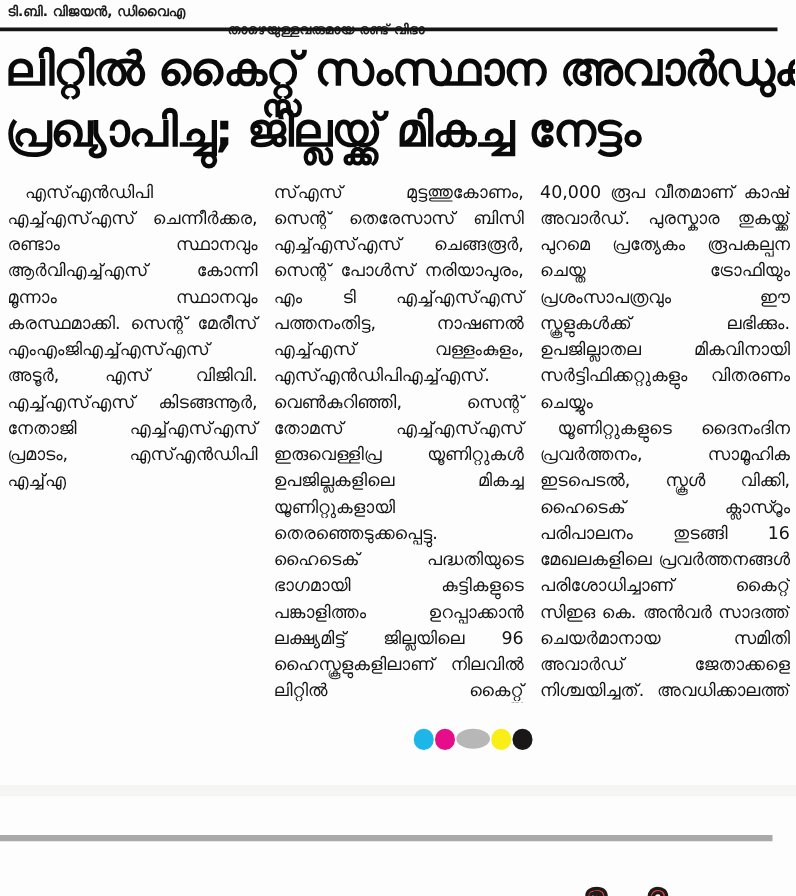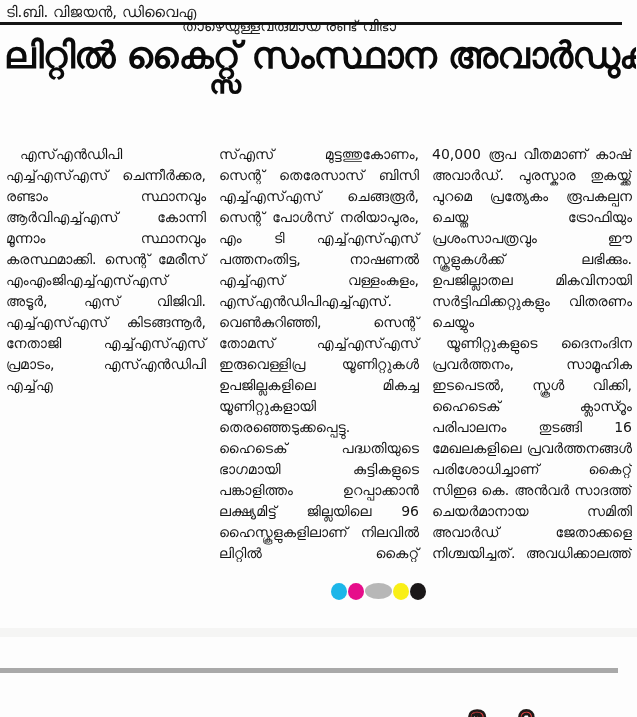--- a/index.html
+++ b/index.html
@@ -6,21 +6,21 @@
   body{
     width:637px;height:717px;
     background:#fdfdfd;
     font-family:"DejaVu Sans",sans-serif;
     position:relative;
     overflow:hidden;
     color:#111;
   }
   .kicker{
     position:absolute;top:3px;left:6px;right:6px;height:18px;
-    font-size:15px;font-weight:normal;color:#1d1d1d;
+    font-size:11px;font-weight:bold;color:#1d1d1d;
     white-space:nowrap;
   }
   .kicker .kicker-right{position:absolute;left:176px;top:0;margin-top:14px;}
   .top-rule{
     position:absolute;top:22px;left:0;width:622px;height:3px;
     background:#151515;
   }
   .headline{
     position:absolute;top:31px;left:4px;width:632px;height:108px;
     font-size:37px;line-height:49px;font-weight:bold;
@@ -72,20 +72,21 @@
 
 <div class="kicker">
   <span>ടി.ബി. വിജയൻ, ഡിവൈഎ</span>
   <span class="kicker-right">താഴെയുള്ളവരുമായ രണ്ട് വിഭാ</span>
 </div>
 
 <div class="top-rule"></div>
 
 <h1 class="headline" style="margin:0">
   <div>ലിറ്റിൽ കൈറ്റ്സ് സംസ്ഥാന അവാർഡുകൾ</div>
+  <div>പ്രഖ്യാപിച്ചു; ജില്ലയ്ക്ക് മികച്ച നേട്ടം</div>
 </h1>
 
 <div class="article-columns">
   <div class="article-col">
     <p class="indent">എസ്എൻഡിപി എച്ച്എസ്എസ് ചെന്നീർക്കര, രണ്ടാം സ്ഥാനവും ആർവിഎച്ച്എസ് കോന്നി മൂന്നാം സ്ഥാനവും കരസ്ഥമാക്കി. സെന്റ് മേരീസ് എംഎംജിഎച്ച്എസ്എസ് അടൂർ, എസ് വിജിവി. എച്ച്എസ്എസ് കിടങ്ങന്നൂർ, നേതാജി എച്ച്എസ്എസ് പ്രമാടം, എസ്എൻഡിപി എച്ച്എ</p>
   </div>
   <div class="article-col">
     <p>സ്എസ് മുട്ടത്തുകോണം, സെന്റ് തെരേസാസ് ബിസി എച്ച്എസ്എസ് ചെങ്ങരൂർ, സെന്റ് പോൾസ് നരിയാപുരം, എം ടി എച്ച്എസ്എസ് പത്തനംതിട്ട, നാഷണൽ എച്ച്എസ് വള്ളംകുളം, എസ്എൻഡിപിഎച്ച്എസ്. വെൺകുറിഞ്ഞി, സെന്റ് തോമസ് എച്ച്എസ്എസ് ഇരുവെള്ളിപ്ര യൂണിറ്റുകൾ ഉപജില്ലകളിലെ മികച്ച യൂണിറ്റുകളായി തെരഞ്ഞെടുക്കപ്പെട്ടു. ഹൈടെക് പദ്ധതിയുടെ ഭാഗമായി കുട്ടികളുടെ പങ്കാളിത്തം ഉറപ്പാക്കാൻ ലക്ഷ്യമിട്ട് ജില്ലയിലെ 96 ഹൈസ്കൂളുകളിലാണ് നിലവിൽ ലിറ്റിൽ കൈറ്റ്സ് യൂണിറ്റുകളുള്ളത്.</p>
 
   </div>

